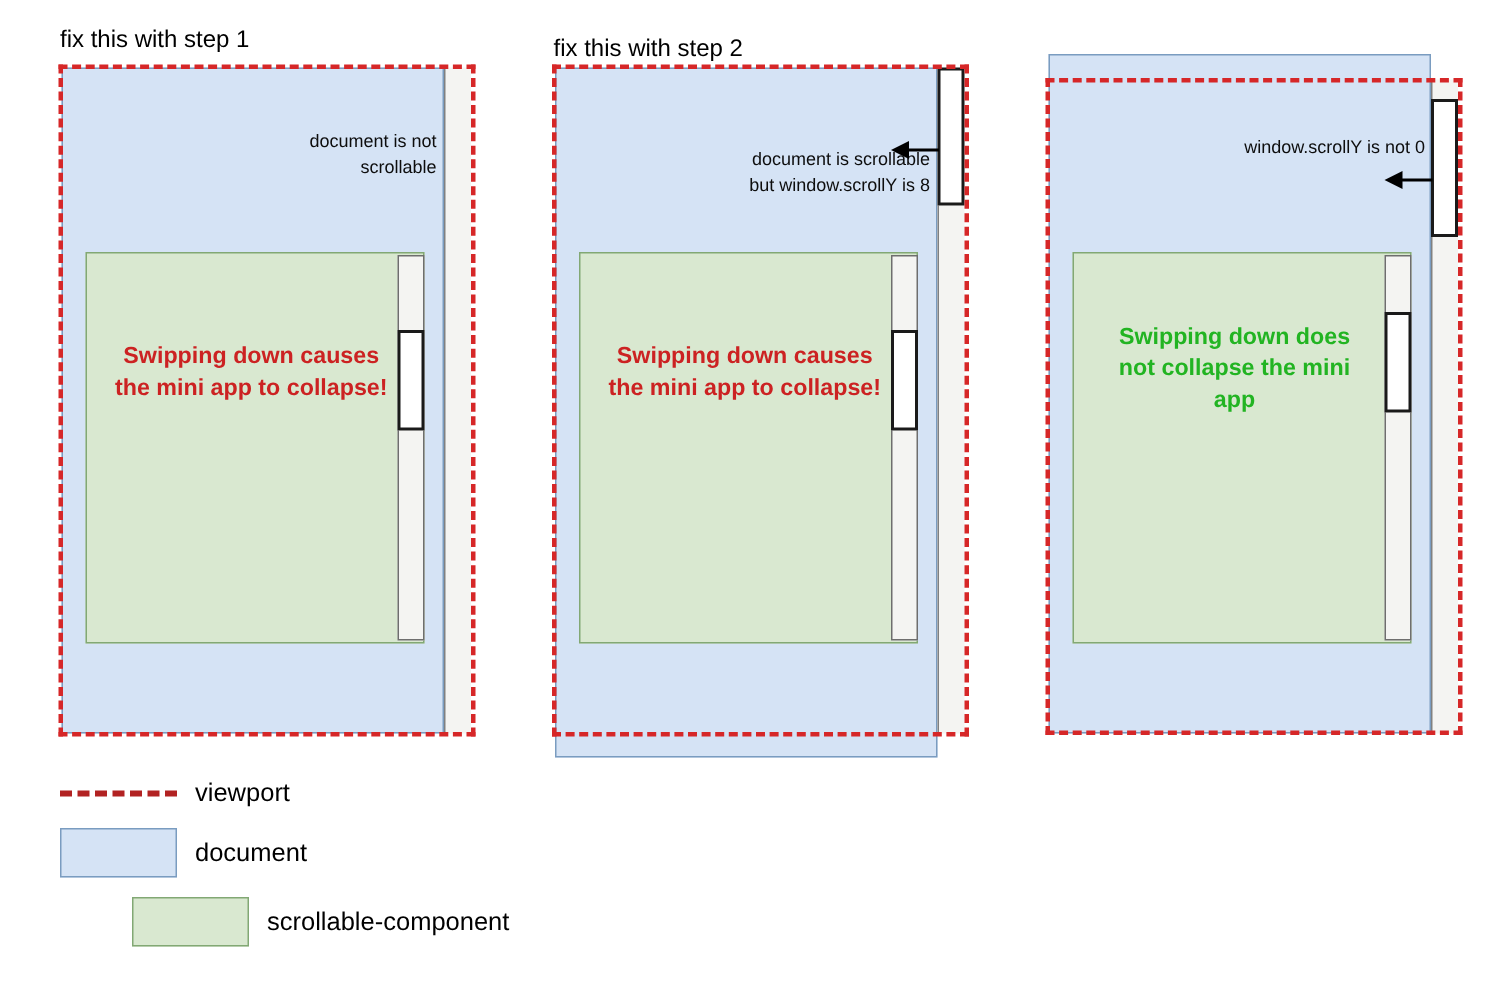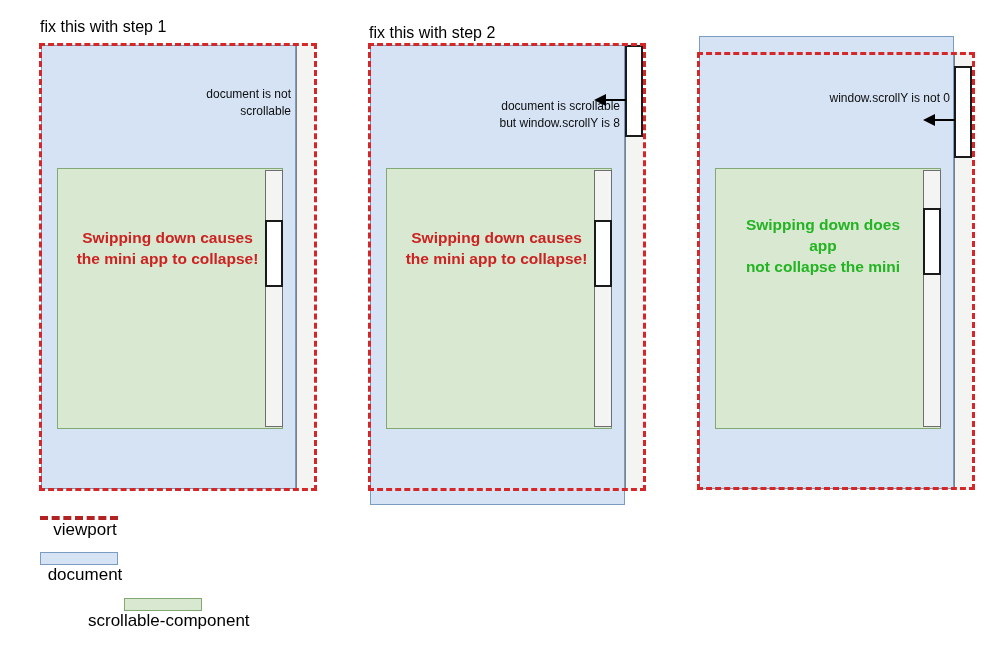--- a/index.html
+++ b/index.html
@@ -104,21 +104,20 @@
   .arrow-svg {
     position: absolute;
     overflow: visible;
   }
 
   
   .legend-row {
     position: absolute;
     display: flex;
     align-items: center;
-    flex-direction: column;
   }
   .legend-swatch-dashed {
     width: 78px;
     height: 0;
     border-top: 4px dashed #b22222;
     margin-right: 12px;
   }
   .legend-swatch-box {
     width: 78px;
     height: 33px;
@@ -215,22 +214,22 @@
 
     <div class="comp-scroll-track" style="left:923px; top:170px; width:18px; height:257px;"></div>
     <div class="comp-scroll-thumb" style="left:923px; top:208px; width:18px; height:67px;"></div>
 
     <div class="doc-label" style="left:700px; top:90px; width:250px;">
       <div>window.scrollY is not 0</div>
     </div>
 
     <div class="comp-label green" style="left:718px; top:215px; width:210px;">
       <div>Swipping down does</div>
+      <div>not collapse the mini</div>
       <div>app</div>
-      <div>not collapse the mini</div>
     </div>
 
     <svg class="arrow-svg" style="left:923px; top:108px; width:34px; height:24px;" viewBox="0 0 34 24">
       <line x1="32" y1="12" x2="10" y2="12" stroke="#000000" stroke-width="2"></line>
       <polygon points="0,12 12,6 12,18" fill="#000000"></polygon>
     </svg>
 
     <div class="viewport" style="left:697px; top:52px; width:278px; height:438px;"></div>
   </div>
 

